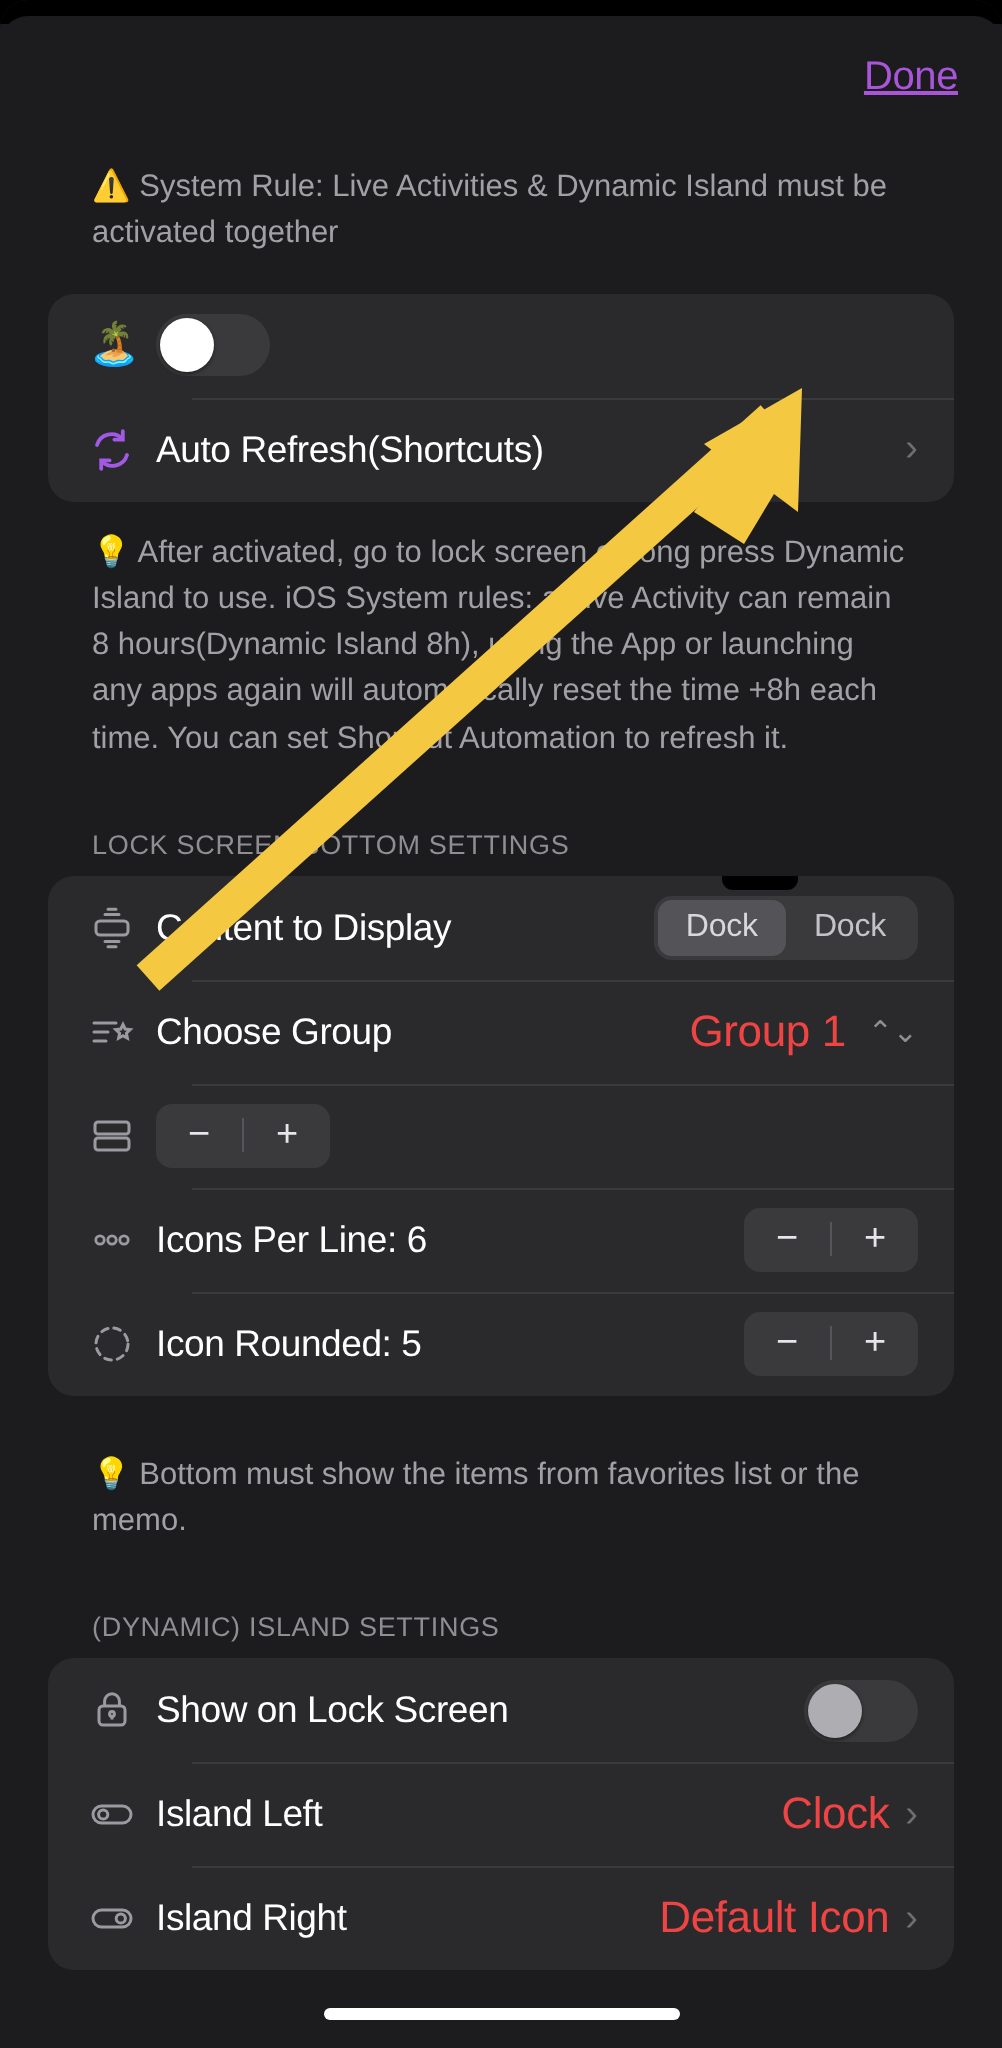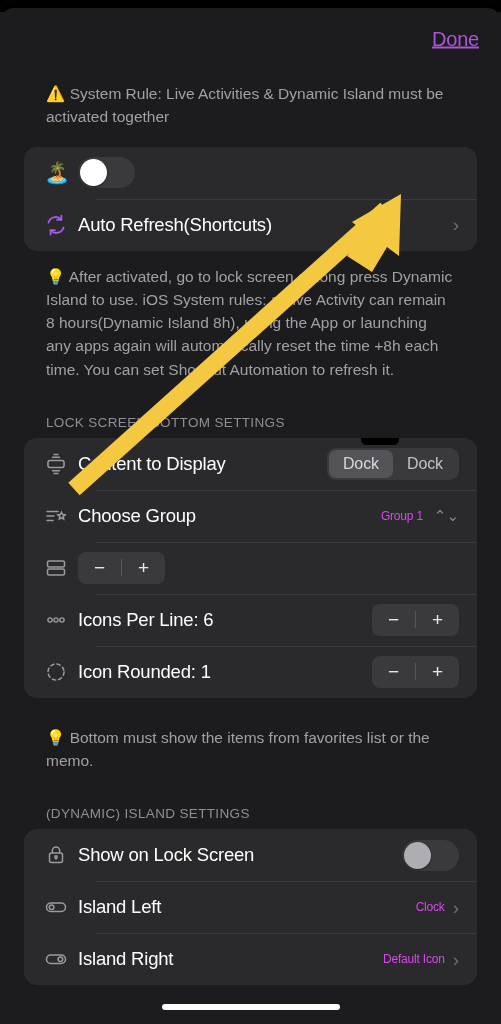--- a/index.html
+++ b/index.html
@@ -81,21 +81,21 @@
   .row-icon {
     width:34px; min-width:34px;
     display:flex; align-items:center; justify-content:flex-start;
     color:#9a9aa0;
   }
   .row-label {
     font-size:18.5px; color:#ffffff; letter-spacing:-0.2px;
     flex:1; white-space:nowrap;
   }
   .row-value {
-    font-size:12px; color:#d946ef; letter-spacing:-0.2px;
+    font-size:22px; color:#ef4444; letter-spacing:-0.2px;
     margin-right:6px; white-space:nowrap;
   }
   .chevron {
     color:#6d6d72; font-size:19px; line-height:1;
     margin-left:2px;
   }
   .updown { color:#8e8e93; font-size:15px; margin-left:5px; }
 
   
   .toggle {
@@ -259,21 +259,21 @@
         <div class="sbtn">+</div>
       </div>
     </div>
 
     <div class="row">
       <div class="row-icon">
         <svg width="24" height="24" viewBox="0 0 24 24" fill="none" stroke="#9a9aa0" stroke-width="1.5" stroke-linecap="round" stroke-dasharray="3.4 3">
           <circle cx="12" cy="12" r="8"></circle>
         </svg>
       </div>
-      <div class="row-label">Icon Rounded: 1</div>
+      <div class="row-label">Icon Rounded: 5</div>
       <div class="stepper">
         <div class="sbtn">−</div>
         <div class="sdiv"></div>
         <div class="sbtn">+</div>
       </div>
     </div>
   </div>
 
   <div class="note tip2">
     <span class="ic">💡</span>

